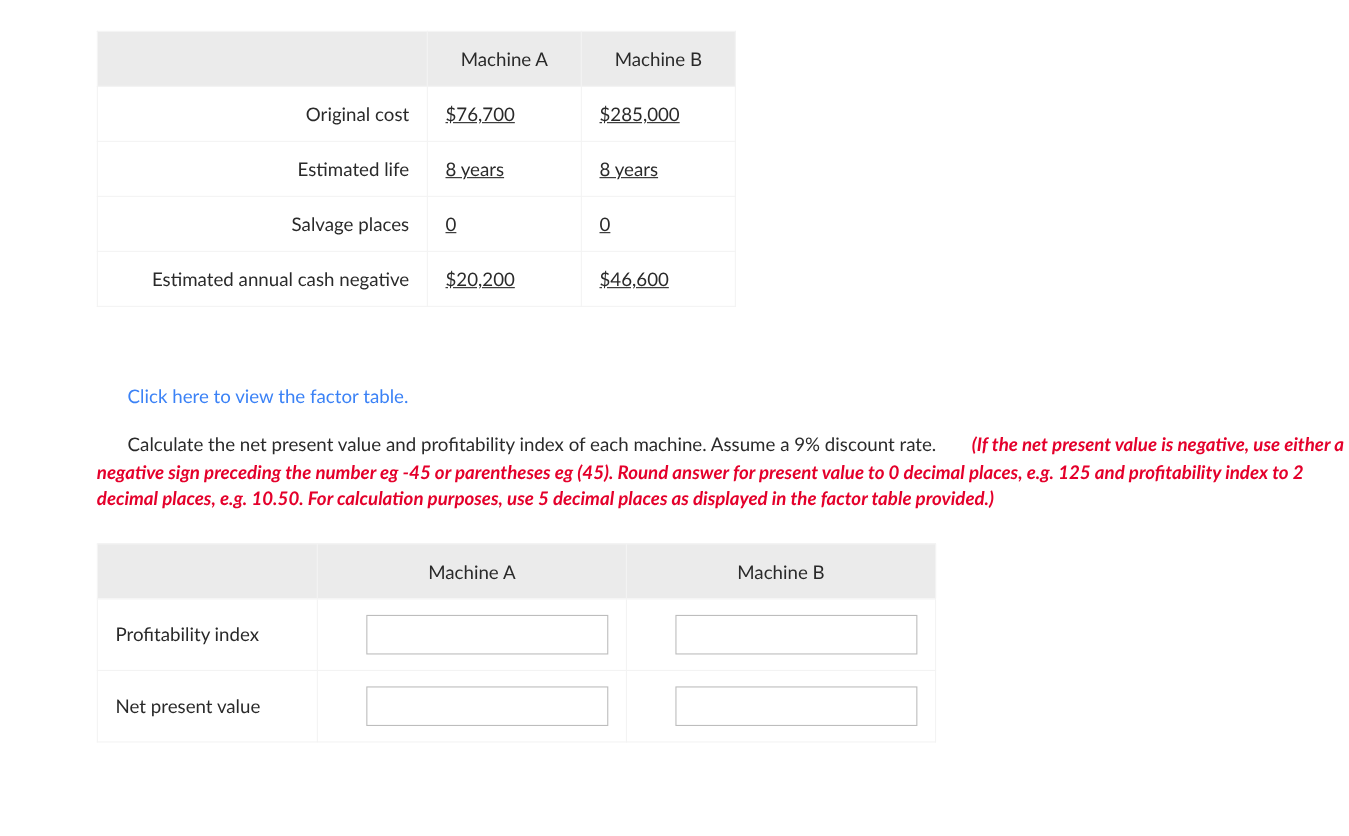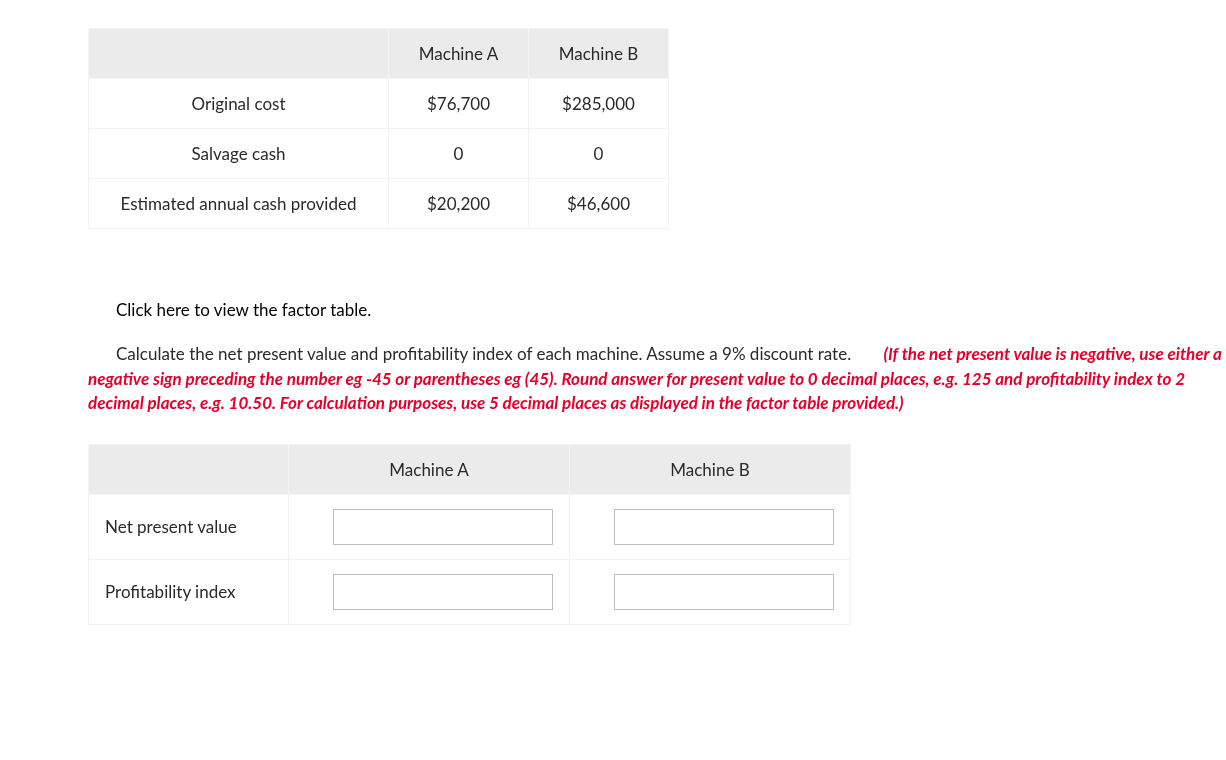--- a/index.html
+++ b/index.html
@@ -26,33 +26,34 @@
     min-width: 300px;
   }
   .data-table th.col-head {
     min-width: 140px;
   }
   .data-table td {
     padding: 14px 16px;
     border: 1px solid #f3f3f3;
   }
   .data-table td.row-label {
-    text-align: center;
+    text-align: right;
     min-width: 300px;
   }
   .data-table td.num {
-    text-align: center;
+    text-align: left;
     min-width: 140px;
+    text-decoration: underline;
   }
   .link-line {
     margin-top: 70px;
     margin-bottom: 22px;
   }
   .link-line a {
-    color: #000000;
+    color: #3b82f6;
     text-decoration: none;
     cursor: pointer;
   }
   .instr {
     line-height: 1.45;
     margin-bottom: 28px;
     max-width: 1160px;
   }
   .instr .red {
     color: #e4002b;
@@ -107,26 +108,31 @@
       <th class="col-head">Machine B</th>
     </tr>
   </thead>
   <tbody>
     <tr>
       <td class="row-label">Original cost</td>
       <td class="num">$76,700</td>
       <td class="num">$285,000</td>
     </tr>
     <tr>
-      <td class="row-label">Salvage cash</td>
+      <td class="row-label">Estimated life</td>
+      <td class="num">8 years</td>
+      <td class="num">8 years</td>
+    </tr>
+    <tr>
+      <td class="row-label">Salvage places</td>
       <td class="num">0</td>
       <td class="num">0</td>
     </tr>
     <tr>
-      <td class="row-label">Estimated annual cash provided</td>
+      <td class="row-label">Estimated annual cash negative</td>
       <td class="num">$20,200</td>
       <td class="num">$46,600</td>
     </tr>
   </tbody>
 </table>
 
 <div class="link-line">
   <a>Click here to view the factor table.</a>
 </div>
 
@@ -137,30 +143,30 @@
 <table class="answer-table">
   <thead>
     <tr>
       <th class="ans-blank"></th>
       <th class="ans-col">Machine A</th>
       <th class="ans-col">Machine B</th>
     </tr>
   </thead>
   <tbody>
     <tr>
-      <td class="ans-label">Net present value</td>
+      <td class="ans-label">Profitability index</td>
       <td class="ans-cell">
         <input type="text" class="ans-input" style="">
       </td>
       <td class="ans-cell">
         <input type="text" class="ans-input" style="">
       </td>
     </tr>
     <tr>
-      <td class="ans-label">Profitability index</td>
+      <td class="ans-label">Net present value</td>
       <td class="ans-cell">
         <input type="text" class="ans-input" style="">
       </td>
       <td class="ans-cell">
         <input type="text" class="ans-input" style="">
       </td>
     </tr>
   </tbody>
 </table>
 

